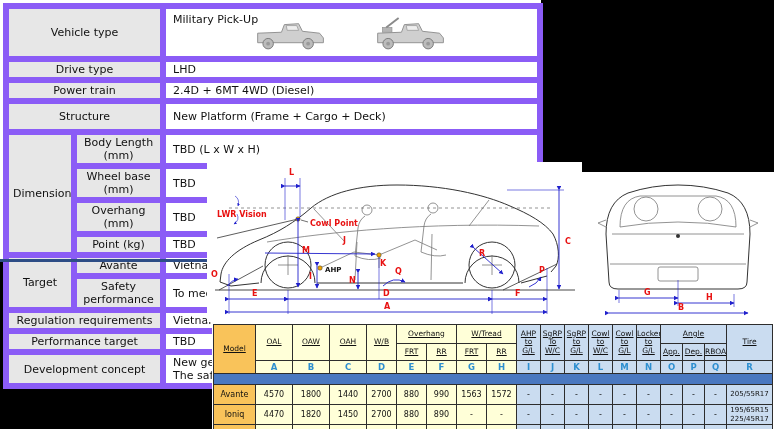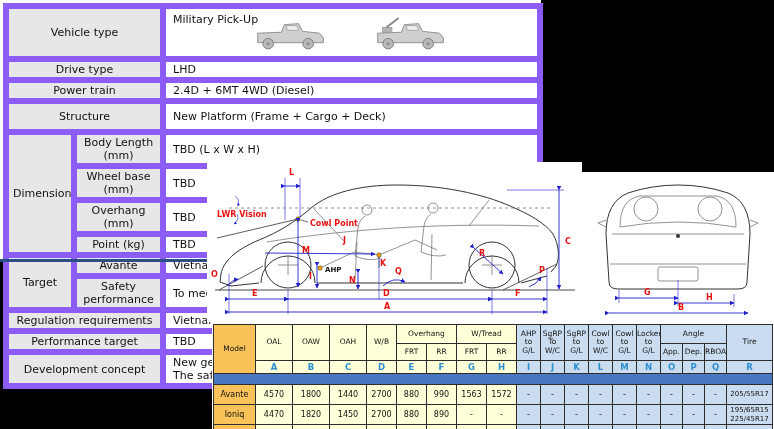--- a/index.html
+++ b/index.html
@@ -28,21 +28,21 @@
 
   
   #dim-table { border-collapse:collapse; table-layout:fixed; width:557px; margin:2px 1px; }
   #dim-table td {
     border:1px solid #2d2d2d; text-align:center; vertical-align:middle;
     font-size:8px; color:#111; padding:0; overflow:hidden;
   }
   #dim-table .cy { background:#ffffd8; }
   #dim-table .cb { background:#cadcf0; }
   #dim-table .cm { background:#f9c35a; }
-  #dim-table .th { font-size:7.5px; white-space:pre-line; line-height:1.15; }
+  #dim-table .th { font-size:7.5px; white-space:pre-line; line-height:1.15;text-decoration:underline; }
   #dim-table .lt { color:#2e8fd0; font-weight:bold; font-size:8.5px; }
   #dim-table tr.band td { background:#4a78c0; height:10px; }
   #dim-table .tire { font-size:7px; white-space:pre-line; line-height:1.15;text-align:center; }
   #dim-table tr.r1 { height:19px; }
   #dim-table tr.r2 { height:17px;margin-top:7px; }
   #dim-table tr.rl { height:13px; }
   #dim-table tr.dr { height:20px;padding-left:40px; }
   #dim-table tr.partial { height:12px; }
 
   

